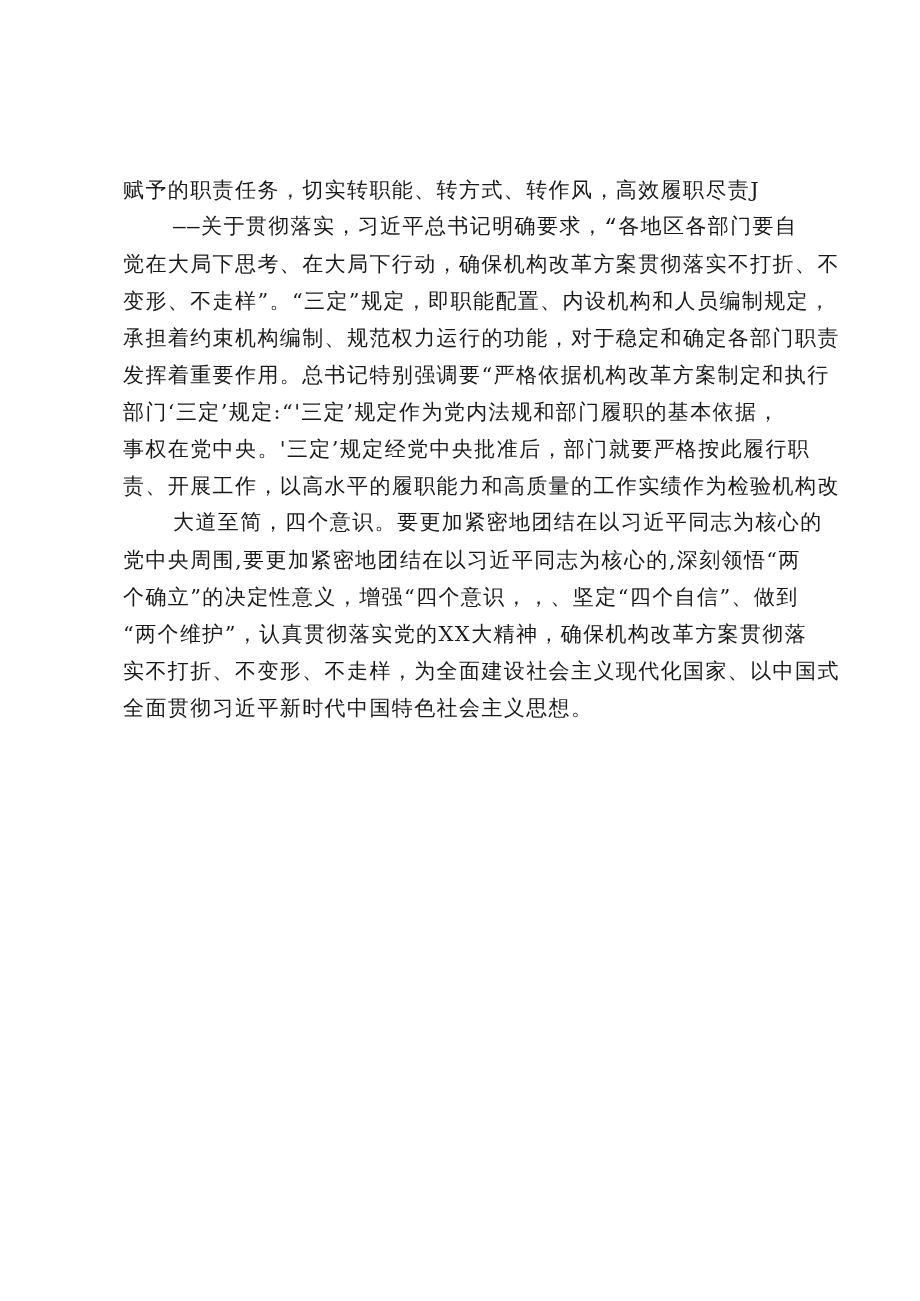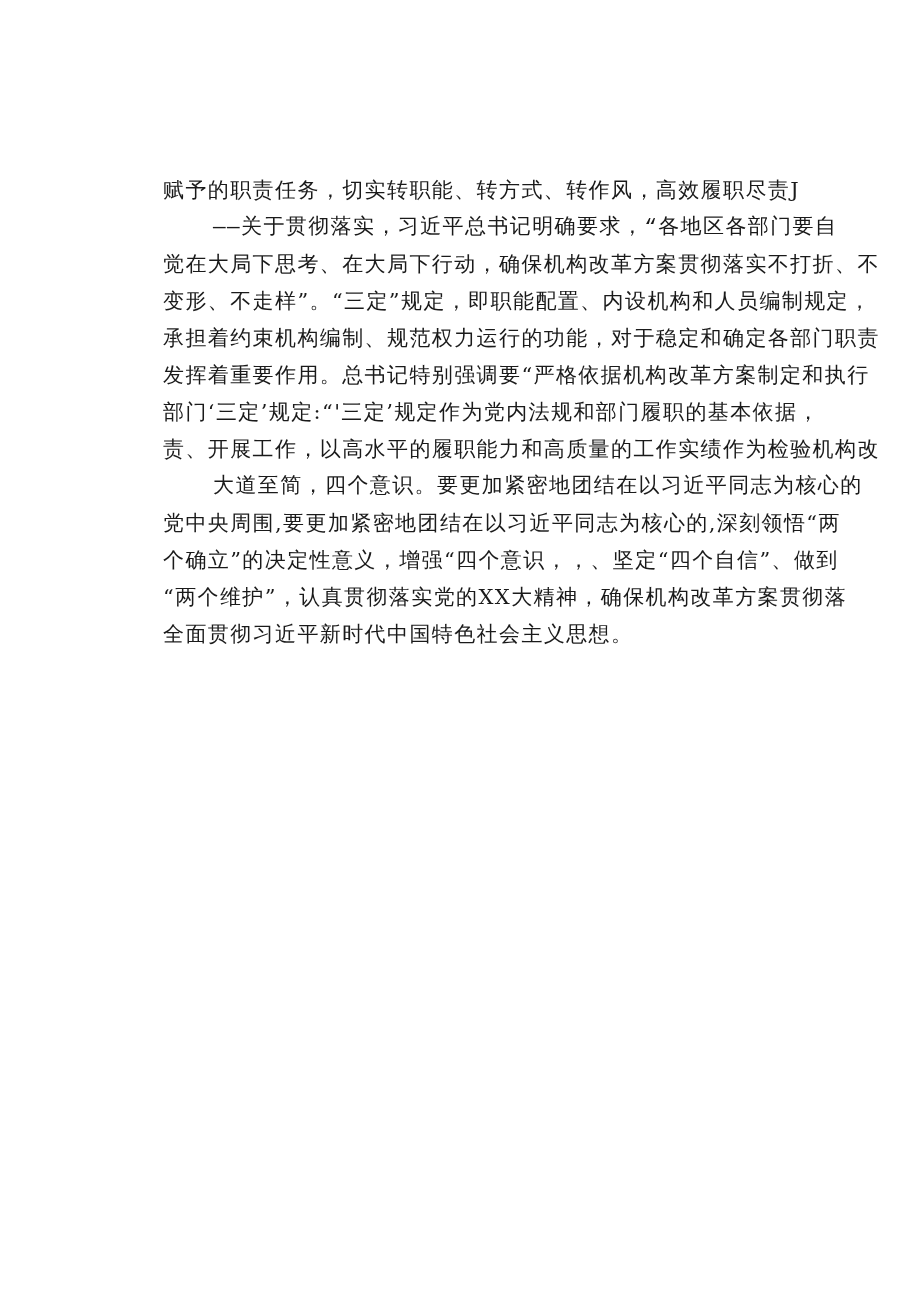--- a/index.html
+++ b/index.html
@@ -28,21 +28,20 @@
     width: 690px;
     font-family: "DejaVu Serif", "Liberation Serif", serif;
     font-size: 21px;
     color: #1a1a1a;
   }
   .line {
     height: 37px;
     line-height: 37px;
     white-space: nowrap;
     letter-spacing: 1.4px;
-    margin-left: 40px;
   }
   .indent {
     padding-left: 50px;
     font-family: Liberation Mono, monospace;
   }
 </style>
 </head>
 <body>
 
 <div class="page">
@@ -52,25 +51,27 @@
       <div class="line">赋予的职责任务，切实转职能、转方式、转作风，高效履职尽责J</div>
     </div>
 
     <div class="paragraph">
       <div class="line indent">——关于贯彻落实，习近平总书记明确要求，“各地区各部门要自</div>
       <div class="line">觉在大局下思考、在大局下行动，确保机构改革方案贯彻落实不打折、不</div>
       <div class="line">变形、不走样”。“三定”规定，即职能配置、内设机构和人员编制规定，</div>
       <div class="line">承担着约束机构编制、规范权力运行的功能，对于稳定和确定各部门职责</div>
       <div class="line">发挥着重要作用。总书记特别强调要“严格依据机构改革方案制定和执行</div>
       <div class="line">部门‘三定’规定:“'三定’规定作为党内法规和部门履职的基本依据，</div>
+      <div class="line">事权在党中央。'三定’规定经党中央批准后，部门就要严格按此履行职</div>
       <div class="line">责、开展工作，以高水平的履职能力和高质量的工作实绩作为检验机构改</div>
     </div>
 
     <div class="paragraph">
       <div class="line indent">大道至简，四个意识。要更加紧密地团结在以习近平同志为核心的</div>
       <div class="line">党中央周围,要更加紧密地团结在以习近平同志为核心的,深刻领悟“两</div>
       <div class="line">个确立”的决定性意义，增强“四个意识，，、坚定“四个自信”、做到</div>
       <div class="line">“两个维护”，认真贯彻落实党的XX大精神，确保机构改革方案贯彻落</div>
+      <div class="line">实不打折、不变形、不走样，为全面建设社会主义现代化国家、以中国式</div>
       <div class="line">全面贯彻习近平新时代中国特色社会主义思想。</div>
     </div>
 
   </div>
 </div>
 
 </body></html>

